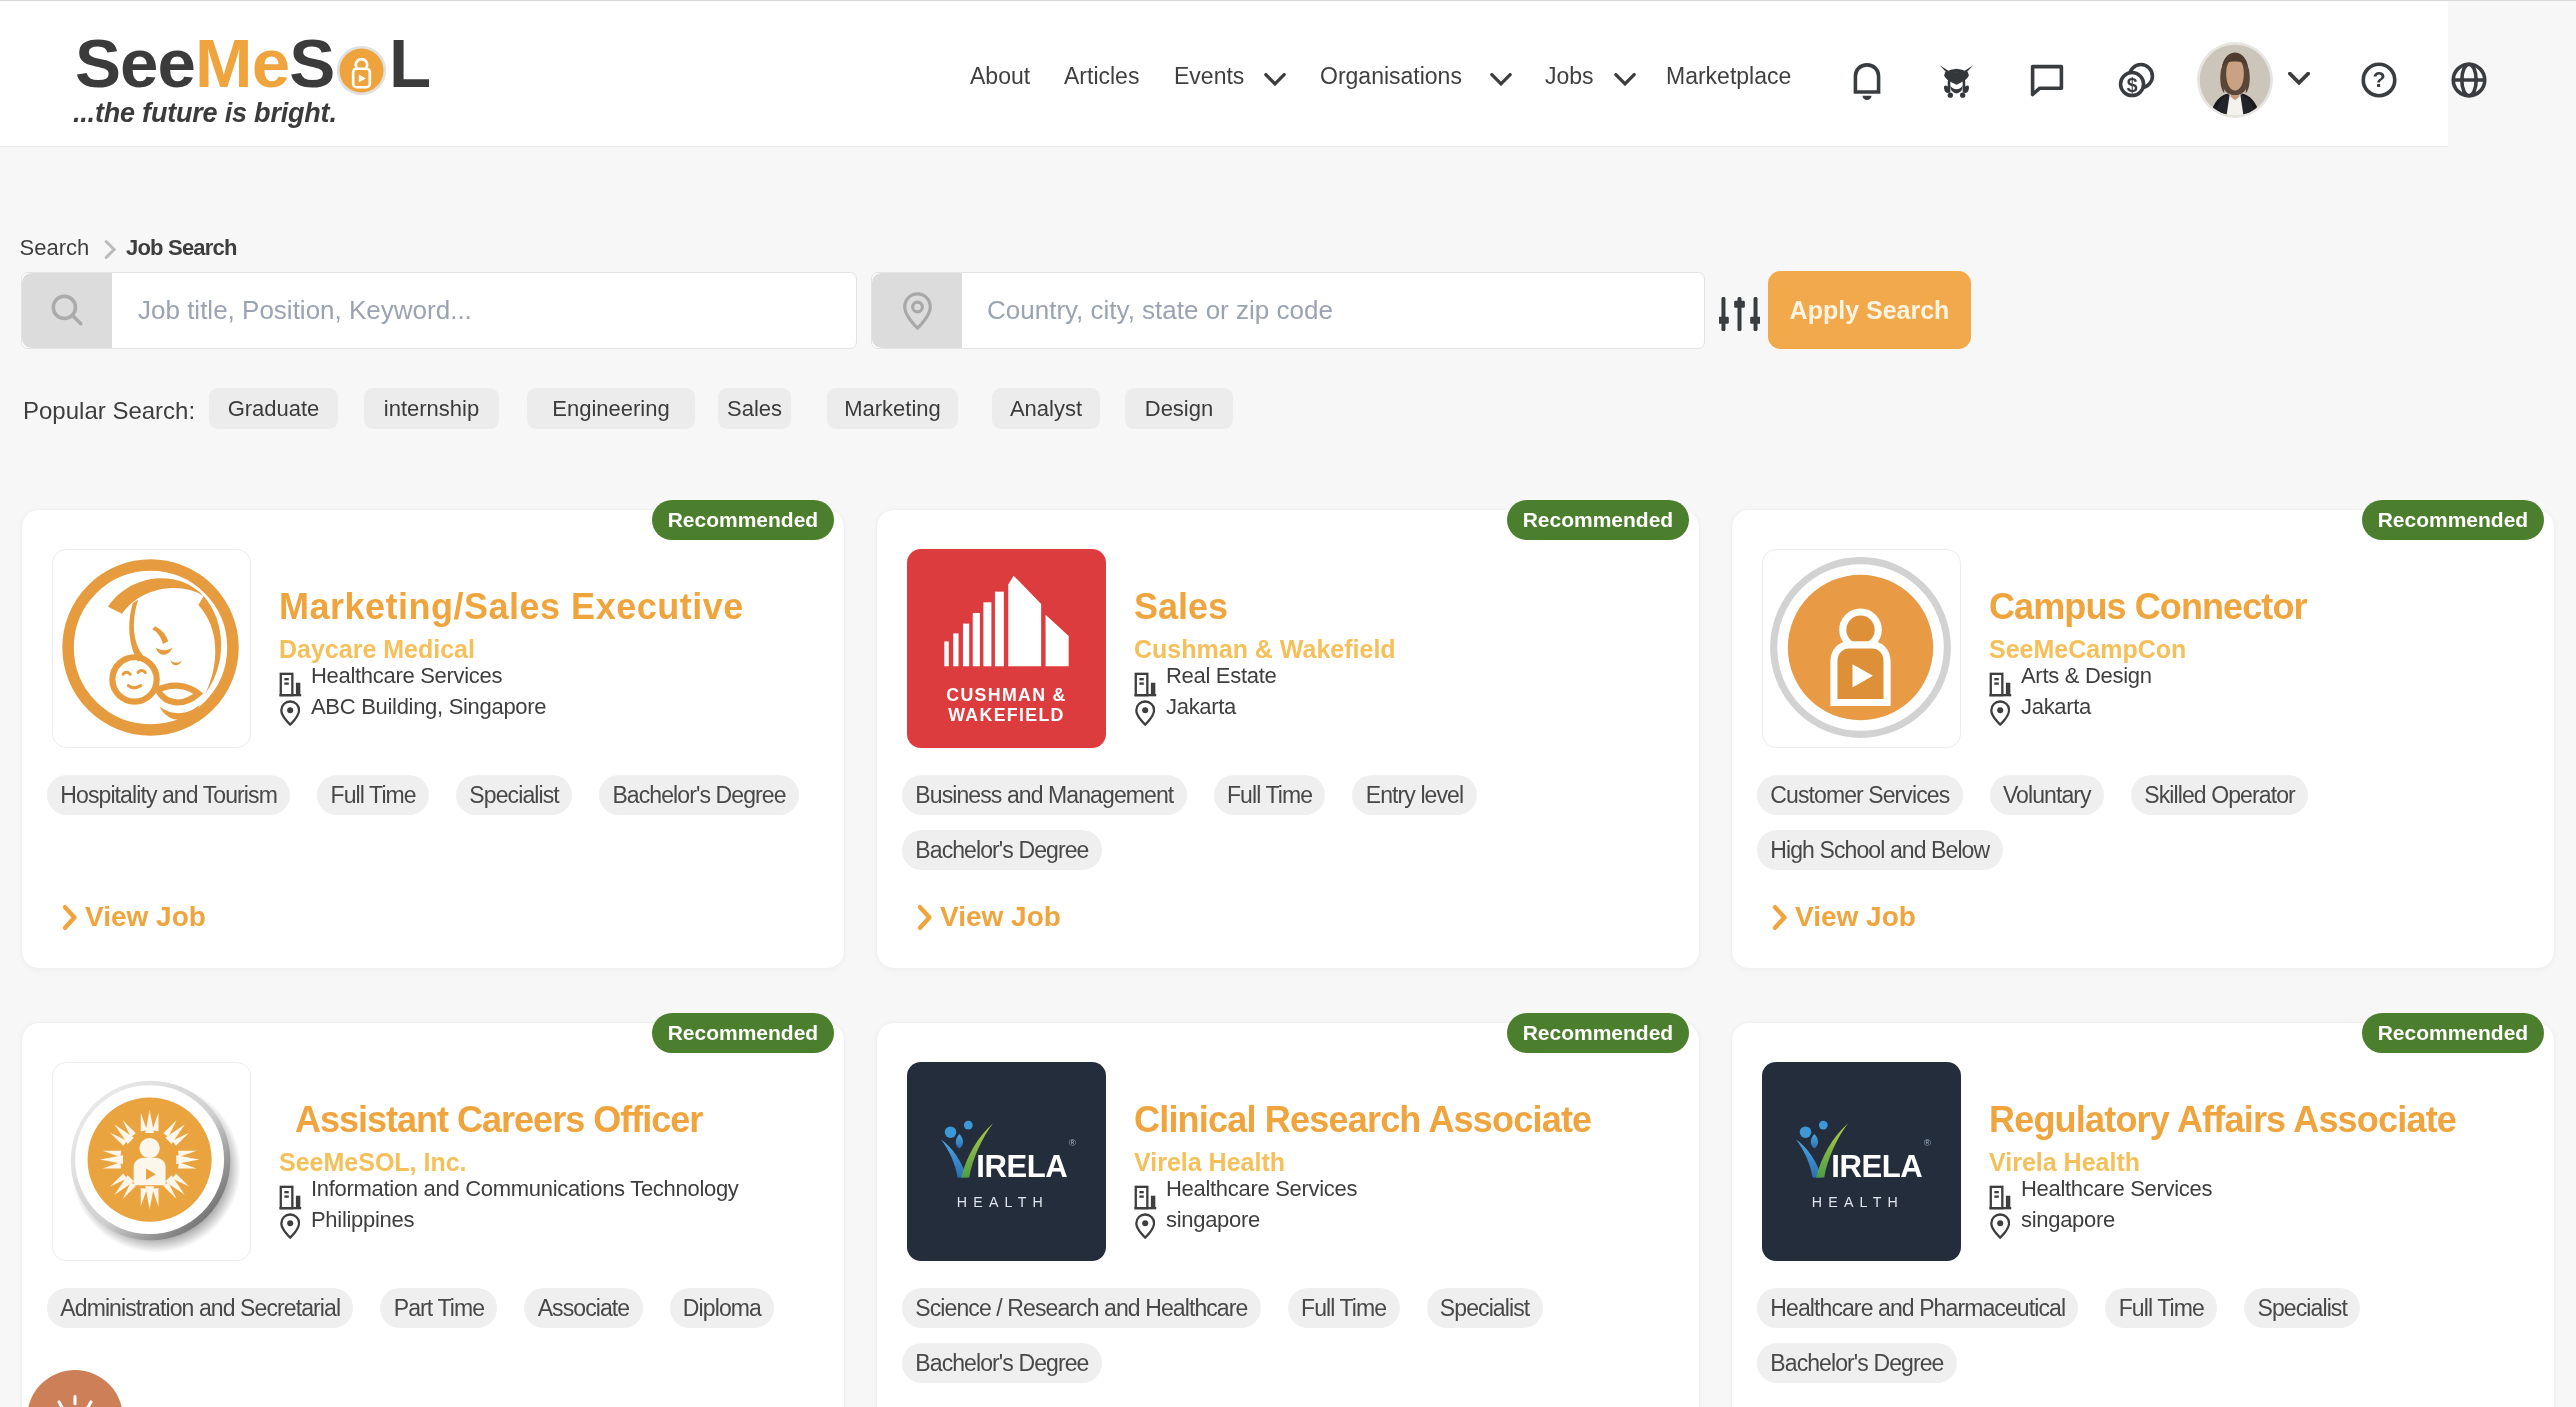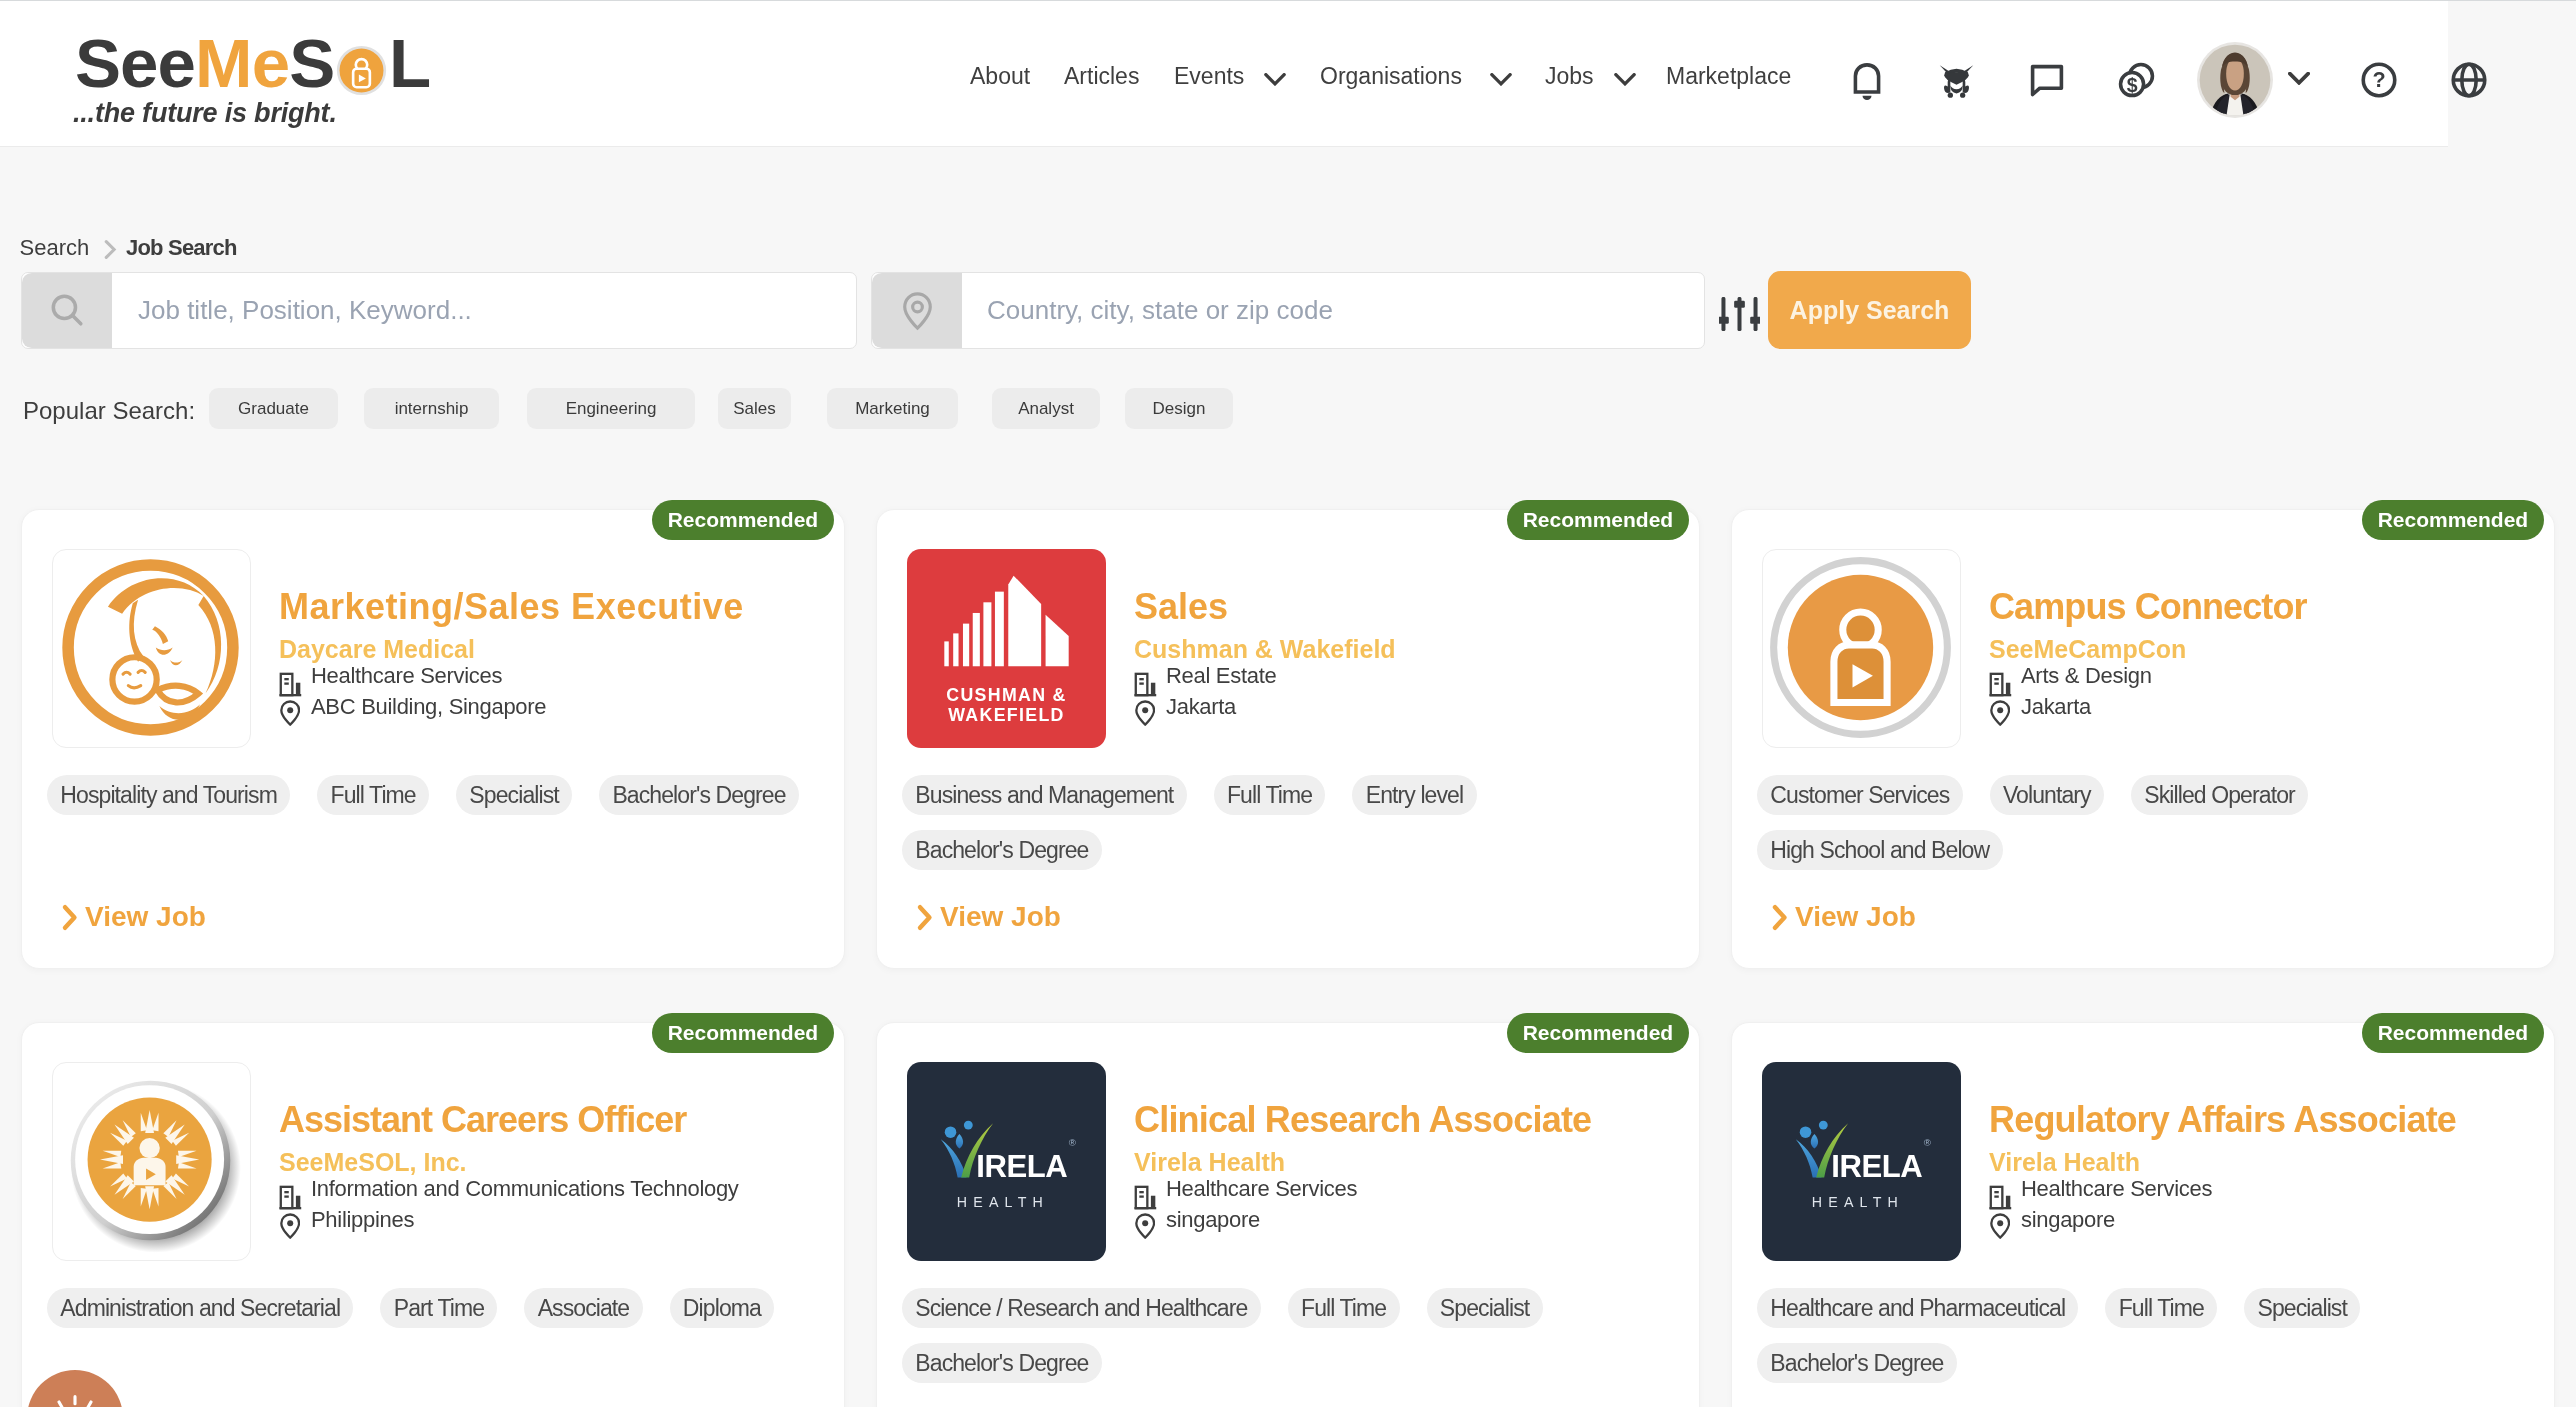--- a/index.html
+++ b/index.html
@@ -20,21 +20,21 @@
 .crumb { position:absolute; font-size:22px; line-height:1; color:#3e3e3e; }
 
 
 .sbox { position:absolute; top:271px; height:77px; background:#ffffff; border:1.8px solid #e3e3e3; border-radius:7px; }
 .sicon { position:absolute; left:0; top:0; bottom:0; width:90px; background:#dcdcdc; border-radius:9.8px 0 0 9.8px; display:flex; align-items:center; justify-content:center; }
 .phold { position:absolute; top:0; bottom:0; display:flex; align-items:center; font-size:26px; color:#9aa3b2; }
 .applybtn { position:absolute; left:1768px; top:270px; width:203px; height:78px; background:#f1a94b; border-radius:12.4px; display:flex; align-items:center; justify-content:center; color:#fcf3e2; font-size:25px; font-weight:bold; white-space:nowrap; }
 
 
 .pop-label { position:absolute; left:23px; top:398px; font-size:24px; line-height:1; color:#3e3e3e; }
-.ppill { position:absolute; top:387px; height:41px; background:#ececec; border-radius:9px; display:flex; align-items:center; justify-content:center; font-size:17px; color:#3b3b3b; }
+.ppill { position:absolute; top:387px; height:41px; background:#ececec; border-radius:9px; display:flex; align-items:center; justify-content:center; font-size:22px; color:#3b3b3b; }
 
 
 .card { position:absolute; width:824px; background:#ffffff; border:0.9px solid #f0f0f0; border-radius:18px; box-shadow:0 1.8px 7px rgba(0,0,0,0.03); }
 .row1 { top:508px; height:460px; }
 .row2 { top:1021px; height:460px; }
 .c1 { left:21px; } .c2 { left:876px; } .c3 { left:1731px; }
 .badge { position:absolute; top:-9.8px; right:9.8px; height:40px; border-radius:20.4px; background:#4c7f2d; color:#ffffff; font-weight:bold; font-size:21px; display:flex; align-items:center; padding:0 16px; }
 .clogo { position:absolute; left:30px; top:39px; width:199px; height:199px; border-radius:14px; }
 .clogo.bordered { background:#fff; border:1.8px solid #ededed; }
 .ctitle { position:absolute; left:257px; top:79px; font-size:36px; line-height:1; font-weight:bold; color:#f0a43e; white-space:nowrap; letter-spacing:0.5px; }
@@ -358,21 +358,21 @@
         <use href="#rays" transform="rotate(45 109 109)"></use>
         <use href="#rays" transform="rotate(135 109 109)"></use>
         <use href="#rays" transform="rotate(225 109 109)"></use>
         <use href="#rays" transform="rotate(315 109 109)"></use>
         <circle cx="109" cy="96" r="11.5"></circle>
         <path d="M91 138 L91 117 C91 111 97 107 102 107 L116 107 C121 107 127 111 127 117 L127 138 Z"></path>
       </g>
       <path d="M105 119 L116 125.5 L105 132 Z" fill="#eaa43f"></path>
     </svg>
   </div>
-  <div class="ctitle" style="letter-spacing:-1px;">Assistant Careers Officer</div>
+  <div class="ctitle" style="letter-spacing:-1px;margin-left:16px;">Assistant Careers Officer</div>
   <div class="ccompany">SeeMeSOL, Inc.</div>
   <svg class="abs" style="left:257px; top:162px;" width="24" height="25" viewBox="0 0 27 28">
       <g fill="none" stroke="#3e3e3e" stroke-width="2.6">
         <rect x="2" y="2" width="13" height="24"></rect>
         <line x1="6" y1="8" x2="11" y2="8"></line>
         <line x1="6" y1="13" x2="11" y2="13"></line>
         <line x1="21.5" y1="12" x2="21.5" y2="26" stroke-width="5"></line>
         <line x1="0.5" y1="26" x2="25" y2="26"></line>
       </g>
     </svg>

